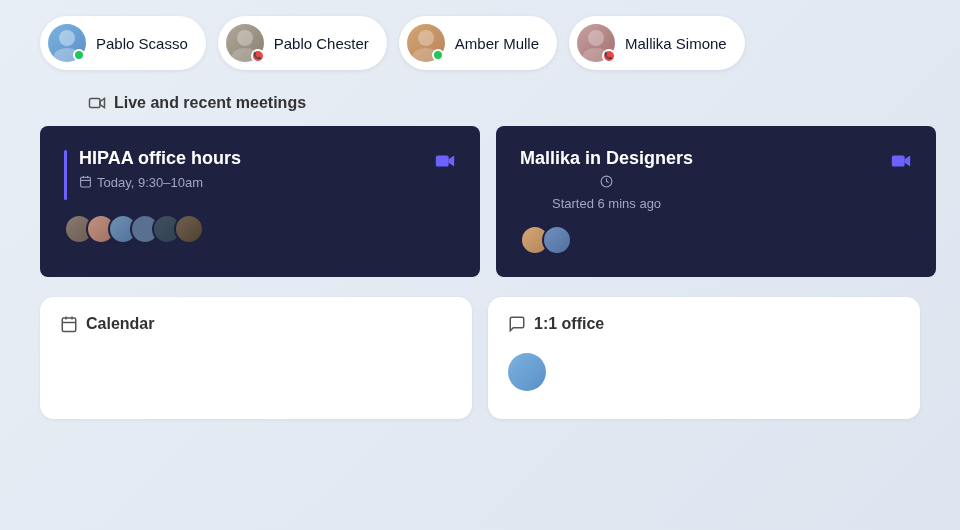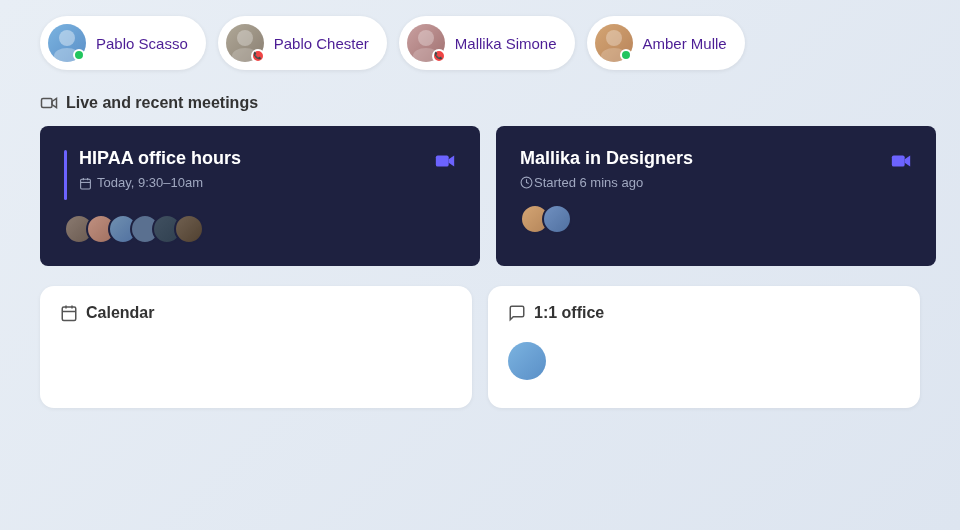--- a/index.html
+++ b/index.html
@@ -81,33 +81,34 @@
       display: flex;
       align-items: center;
       justify-content: center;
       font-size: 7px;
     }
     .phone-badge.red { background: #ef4444; color: white; }
 
     .contact-name {
       font-size: 15px;
       font-weight: 500;
-      color: #4c1d95;
+      color: #0f172a;
       text-align: center;
     }
 
     
     .section-header {
       display: flex;
       align-items: center;
       gap: 8px;
       padding: 8px 40px 14px;
       font-size: 16px;
       font-weight: 600;
       color: #333;
+      margin-left: 48px;
     }
 
     
     .meetings-row {
       display: flex;
       gap: 16px;
       padding: 0 40px;
       overflow: hidden;
     }
 
@@ -147,21 +148,21 @@
       font-size: 18px;
       font-weight: 700;
       color: white;
       margin-bottom: 6px;
     }
 
     .meeting-time {
       font-size: 13px;
       color: #a0a8c0;
       display: flex;
-      align-items: flex-end;
+      align-items: flex-start;
       gap: 5px;
     }
 
     .meeting-video-icon {
       color: #6c63ff;
       font-size: 20px;
     }
 
     .meeting-avatars {
       display: flex;
@@ -190,21 +191,22 @@
     .ma5 { background: linear-gradient(135deg, #405060, #304050); }
     .ma6 { background: linear-gradient(135deg, #706050, #504030); }
     .mb1 { background: linear-gradient(135deg, #d4a574, #b4855a); }
     .mb2 { background: linear-gradient(135deg, #7090c0, #5070a0); }
 
     .meeting-started {
       font-size: 13px;
       color: #a0a8c0;
       display: flex;
       align-items: center;
-      gap: 1px;
+      gap: 8px;
+      flex-direction: column;
     }
 
     
     .bottom-row {
       display: flex;
       gap: 16px;
       padding: 20px 40px 0;
     }
 
     .bottom-card {
@@ -269,42 +271,42 @@
           <ellipse cx="19" cy="32" rx="13" ry="8" fill="rgba(255,255,255,0.2)"></ellipse>
         </svg>
       </div>
       <div class="phone-badge red">📞</div>
     </div>
     <span class="contact-name">Pablo Chester</span>
   </div>
 
   <div class="contact-pill">
     <div class="contact-avatar-wrap">
+      <div class="contact-avatar avatar-amber">
+        <svg width="38" height="38" viewBox="0 0 38 38">
+          <circle cx="19" cy="14" r="8" fill="rgba(255,255,255,0.3)"></circle>
+          <ellipse cx="19" cy="32" rx="13" ry="8" fill="rgba(255,255,255,0.2)"></ellipse>
+        </svg>
+      </div>
+      <div class="status-dot online"></div>
+    </div>
+    <span class="contact-name">Amber Mulle</span>
+  </div>
+
+  <div class="contact-pill">
+    <div class="contact-avatar-wrap">
       <div class="contact-avatar avatar-mallika">
         <svg width="38" height="38" viewBox="0 0 38 38">
           <circle cx="19" cy="14" r="8" fill="rgba(255,255,255,0.3)"></circle>
           <ellipse cx="19" cy="32" rx="13" ry="8" fill="rgba(255,255,255,0.2)"></ellipse>
         </svg>
       </div>
       <div class="phone-badge red">📞</div>
     </div>
     <span class="contact-name">Mallika Simone</span>
-  </div>
-
-  <div class="contact-pill">
-    <div class="contact-avatar-wrap">
-      <div class="contact-avatar avatar-amber">
-        <svg width="38" height="38" viewBox="0 0 38 38">
-          <circle cx="19" cy="14" r="8" fill="rgba(255,255,255,0.3)"></circle>
-          <ellipse cx="19" cy="32" rx="13" ry="8" fill="rgba(255,255,255,0.2)"></ellipse>
-        </svg>
-      </div>
-      <div class="status-dot online"></div>
-    </div>
-    <span class="contact-name">Amber Mulle</span>
   </div>
 </div>
 
 <div class="section-header">
   <svg width="18" height="18" viewBox="0 0 24 24" fill="none" stroke="#555" stroke-width="2">
     <rect x="2" y="6" width="14" height="12" rx="2"></rect>
     <path d="M16 10l6-4v12l-6-4V10z"></path>
   </svg>
   <span>Live and recent meetings</span>
 </div>

